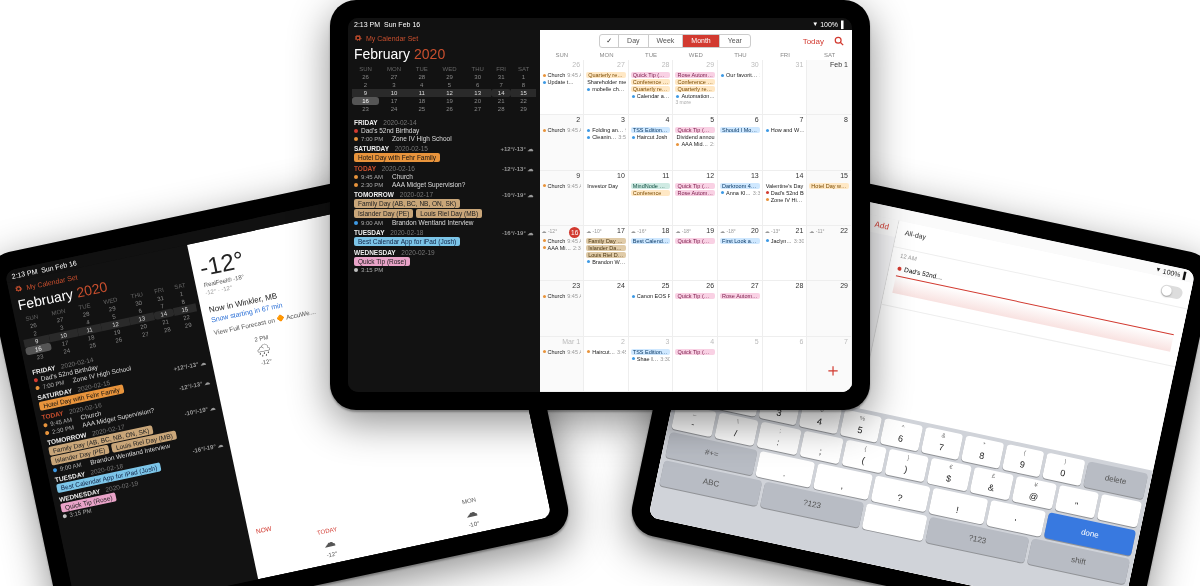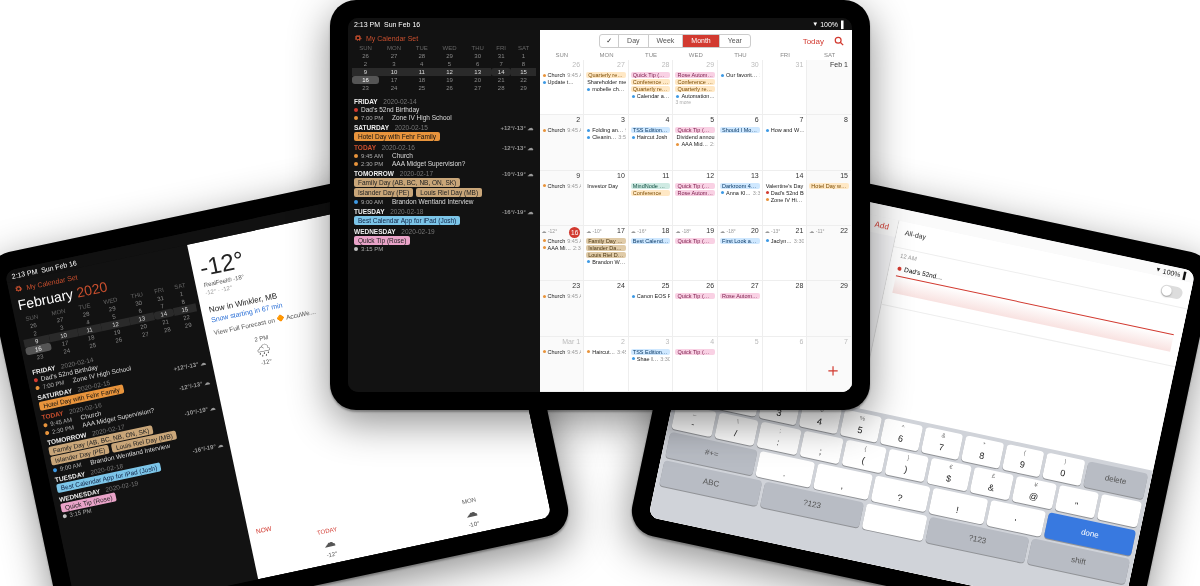--- a/index.html
+++ b/index.html
@@ -517,20 +517,23 @@
     <div class="app">
       <div class="sidebar">
         <div class="sidebar-header">
           <span class="gear">
             <svg viewBox="0 0 24 24" fill="#c94f2e">
                 <path d="M12 8a4 4 0 100 8 4 4 0 000-8zm9 4l2 1-1 3-2-.5a8 8 0 01-1.7 1.7l.5 2-3 1-1-2a8 8 0 01-2.4 0l-1 2-3-1 .5-2A8 8 0 016 16.5L4 17l-1-3 2-1a8 8 0 010-2.4l-2-1 1-3 2 .5A8 8 0 017.5 6L7 4l3-1 1 2a8 8 0 012.4 0l1-2 3 1-.5 2A8 8 0 0118 7.5l2-.5 1 3-2 1a8 8 0 010 2.4z"></path>
               </svg>
           </span>
           <span>My Calendar Set</span>
         </div>
+        <div class="month-title">
+          <span>February</span><span class="year">2020</span>
+        </div>
         <div class="mini-cal" id="mini-main">
             <table>
               <tbody>
                 <tr>
                   <th>SUN</th>
                   <th>MON</th>
                   <th>TUE</th>
                   <th>WED</th>
                   <th>THU</th>
                   <th>FRI</th>

